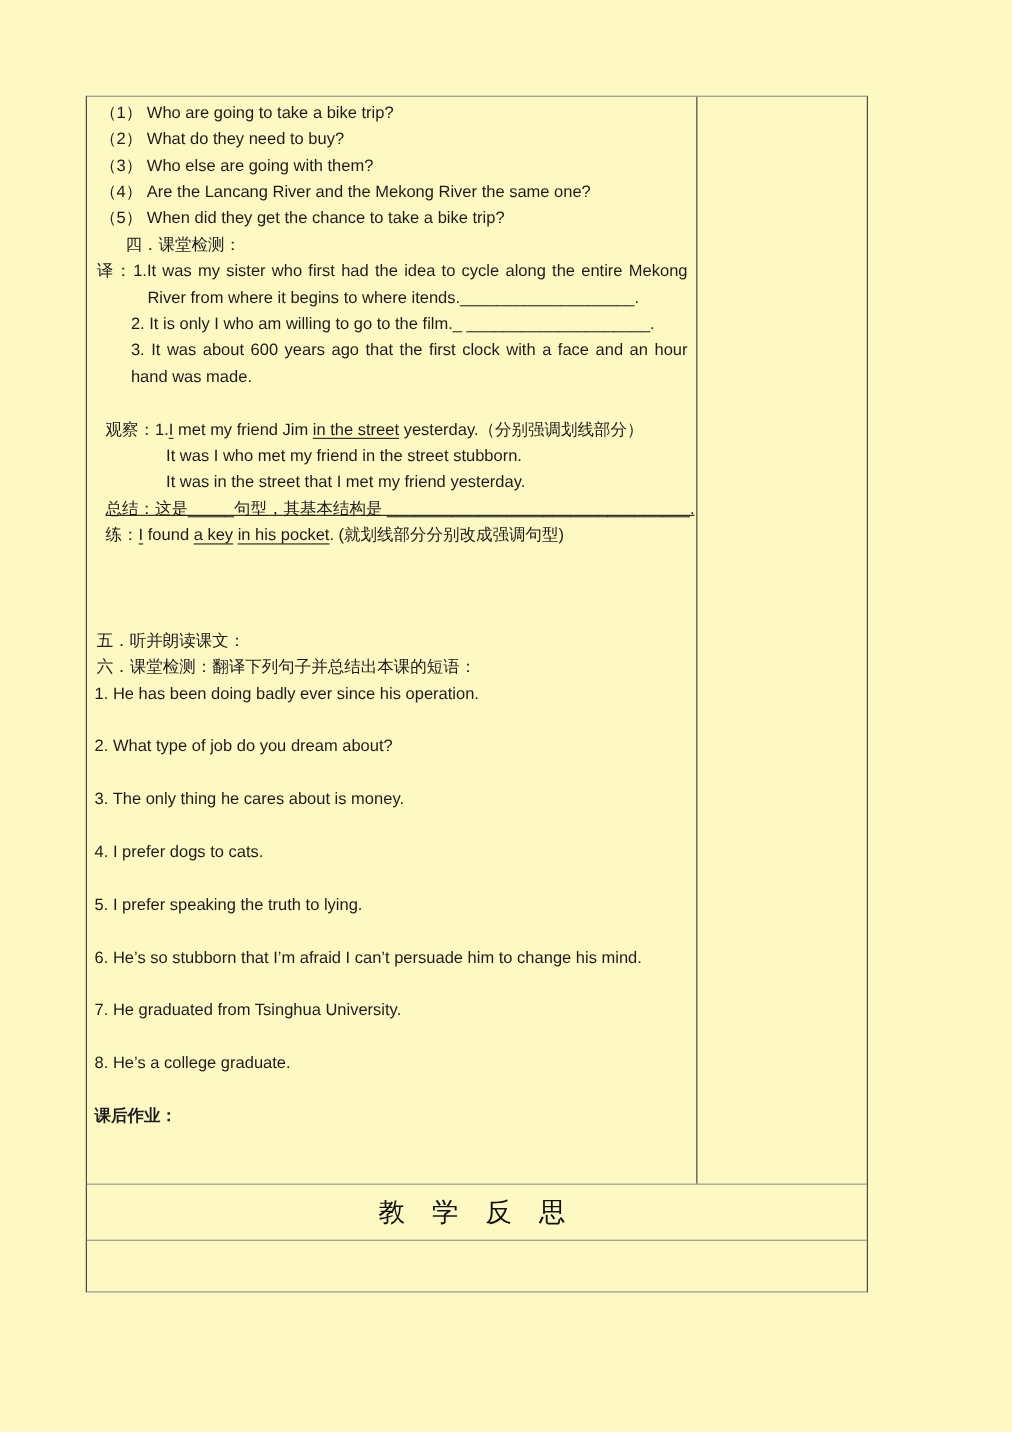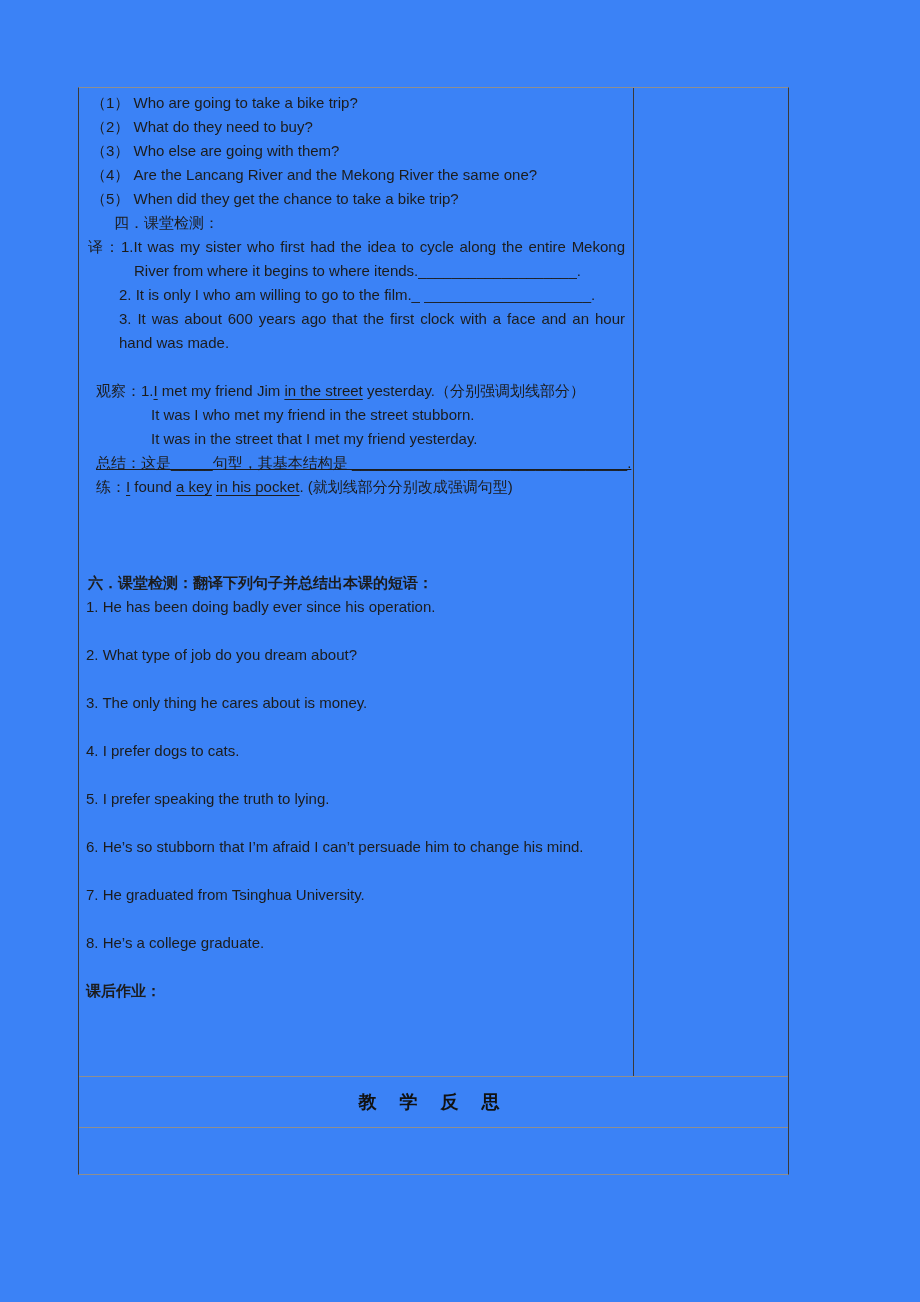--- a/index.html
+++ b/index.html
@@ -6,21 +6,21 @@
     margin: 0;
     padding: 0;
     background: #ffffff;
     font-family: "Liberation Sans", "DejaVu Sans", sans-serif;
     color: #1c1c1c;
   }
   .page {
     position: relative;
     width: 920px;
     height: 1302px;
-    background: #3b82f6;
+    background: #fef9c3;
     overflow: hidden;
   }
   .doc-table {
     position: absolute;
     left: 78px;
     top: 87px;
     width: 711px;
     border-left: 1px solid #3a3a3a;
     border-right: 1px solid #3a3a3a;
     border-top: 1px solid #8f8f8f;
@@ -53,38 +53,38 @@
   .tr1  { padding-left: 9px;  padding-right: 8px; text-align: justify; text-align-last: justify; white-space: normal; }
   .trc  { padding-left: 55px; }
   .tr2  { padding-left: 40px; }
   .tr3  { padding-left: 40px; padding-right: 8px; text-align: justify; text-align-last: justify; white-space: normal; }
   .tr4  { padding-left: 40px; }
   .obs1 { padding-left: 17px; }
   .obs2 { padding-left: 72px; }
   .sum  { padding-left: 17px; text-decoration: underline; }
   .prac { padding-left: 17px; }
   .sec5 { padding-left: 9px; }
-  .sec6 { padding-left: 9px; font-weight: bold; }
+  .sec6 { padding-left: 9px; }
   .item { padding-left: 7px; margin-top: 24px; }
   .item-first { margin-top: 0; }
   .homework { padding-left: 7px; margin-top: 24px; font-weight: bold; }
   .spacer-24 { height: 24px; }
   .spacer-72 { height: 72px; }
   .u { text-decoration: underline; text-underline-offset: 3px; }
   .title-row {
     height: 51px;
     border-bottom: 1px solid #8f8f8f;
     box-sizing: border-box;
     display: flex;
     align-items: center;
     justify-content: center;
   }
   .title-text {
-    font-size: 18px;
-    font-weight: bold;
+    font-size: 24px;
+    font-weight: normal;
     letter-spacing: 9px;
     color: #111;
   }
   .empty-row {
     height: 46px;
   }
 </style>
 </head>
 <body>
 
@@ -113,20 +113,21 @@
         <div class="line obs1"><span>观察：</span><span>1.</span><span class="u">I</span><span> met my friend Jim </span><span class="u">in the street</span><span> yesterday.</span><span>（分别强调划线部分）</span></div>
         <div class="line obs2">It was I who met my friend in the street stubborn.</div>
         <div class="line obs2">It was in the street that I met my friend yesterday.</div>
 
         <div class="line sum"><span>总结：</span><span>这是_____句型，其基本结构是 _________________________________.</span></div>
 
         <div class="line prac"><span>练：</span><span class="u">I</span><span> found </span><span class="u">a key</span><span> </span><span class="u">in his pocket</span><span>. (就划线部分分别改成强调句型)</span></div>
 
         <div class="spacer-72"></div>
 
+        <div class="line sec5">五．听并朗读课文：</div>
         <div class="line sec6">六．课堂检测：翻译下列句子并总结出本课的短语：</div>
 
         <div class="line item item-first">1. He has been doing badly ever since his operation.</div>
         <div class="line item">2. What type of job do you dream about?</div>
         <div class="line item">3. The only thing he cares about is money.</div>
         <div class="line item">4. I prefer dogs to cats.</div>
         <div class="line item">5. I prefer speaking the truth to lying.</div>
         <div class="line item">6. He’s so stubborn that I’m afraid I can’t persuade him to change his mind.</div>
         <div class="line item">7. He graduated from Tsinghua University.</div>
         <div class="line item">8. He’s a college graduate.</div>

